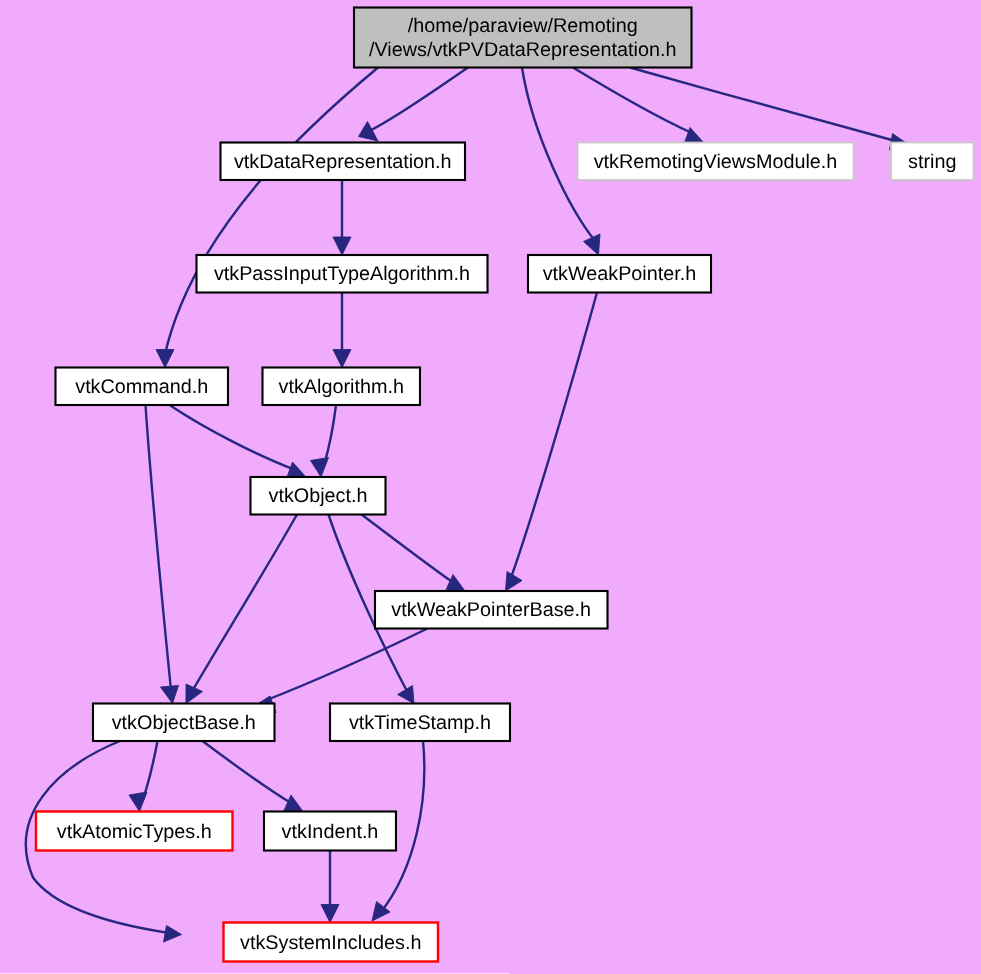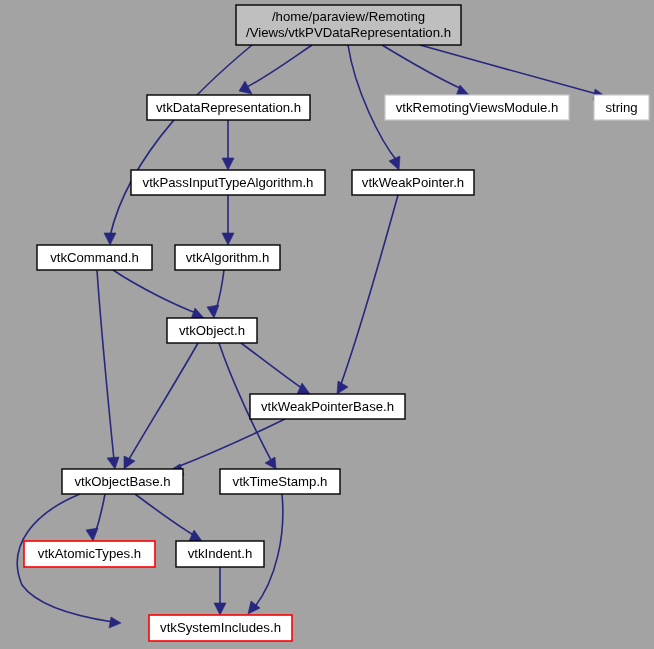--- a/index.html
+++ b/index.html
@@ -4,21 +4,21 @@
 <style>
   html, body {
     margin: 0;
     padding: 0;
     background: #ffffff;
   }
   #graph-root {
     position: relative;
     width: 654px;
     height: 649px;
-    background: #a3a3a3;
+    background: #f0abfc;
     font-family: "Liberation Sans", sans-serif;
     overflow: hidden;
   }
   svg#graph-svg {
     position: absolute;
     left: 0;
     top: 0;
     width: 654px;
     height: 649px;
   }

